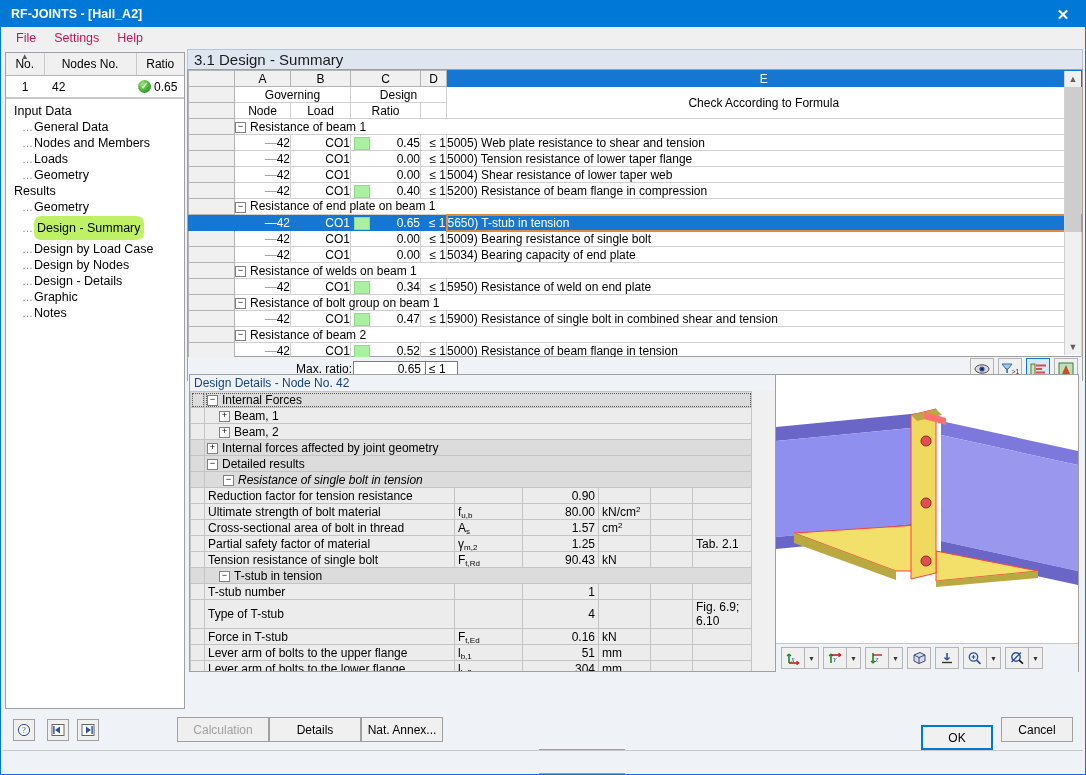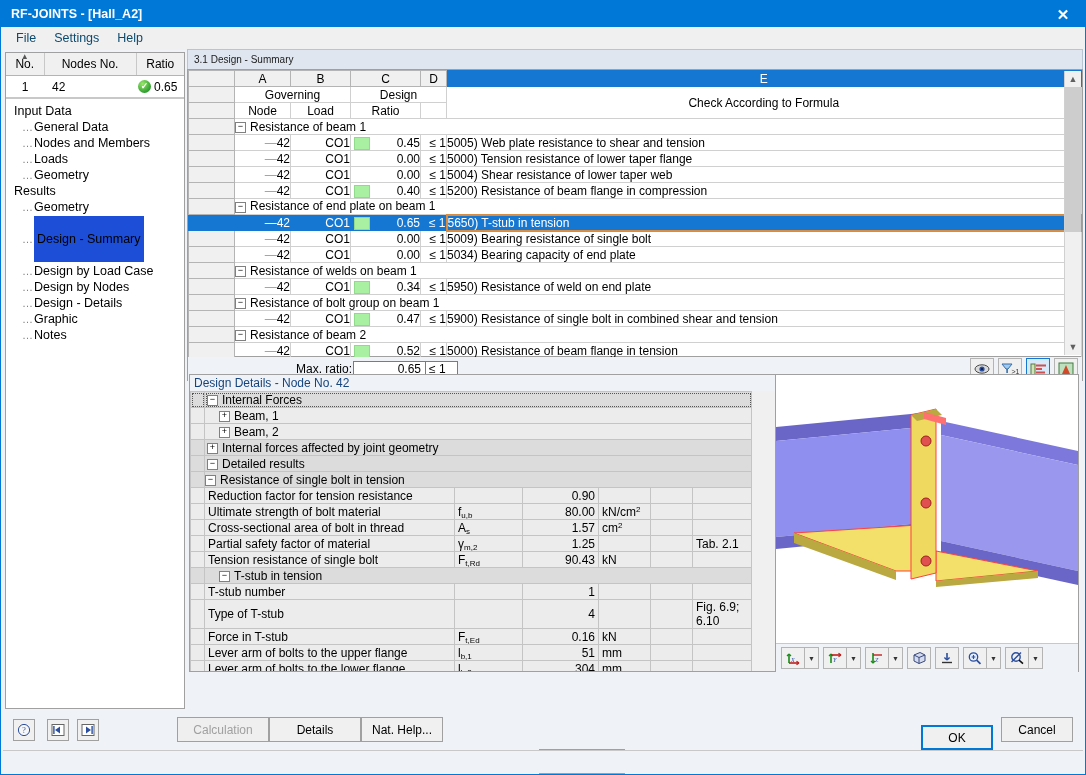--- a/index.html
+++ b/index.html
@@ -13,21 +13,21 @@
   }
   .app{position:relative;width:1086px;height:775px;background:#eff3f7;border:1px solid #0078d7;box-sizing:border-box;}
 
   
   .titlebar{height:26px;background:#0078d7;color:#fff;display:flex;align-items:center;padding-left:10px;font-size:12.5px;font-weight:bold;}
   .titlebar .ttl{flex:1;}
   .closebtn{width:44px;height:26px;display:flex;align-items:center;justify-content:center;color:#fff;font-size:15px;line-height:1;}
 
   
   .menubar{height:22px;background:#f0f0f0;display:flex;align-items:center;padding-left:6px;border-bottom:1px solid #f0f0f0;}
-  .menubar .mi{padding:3px 9px;font-size:12.5px;color:#0c4a6e;}
+  .menubar .mi{padding:3px 9px;font-size:12.5px;color:#be185d;}
 
   
   .body{position:absolute;left:0;top:48px;width:1086px;height:663px;}
 
   
   .leftpane{position:absolute;left:4px;top:3px;width:180px;height:657px;background:#fff;border:1px solid #a0a0a0;box-sizing:border-box;display:flex;flex-direction:column;}
   .nodestable{border-bottom:1px solid #c8c8c8;}
   .nt-head{display:flex;height:22px;background:#f0f0f0;border-bottom:1px solid #b4b4b4;}
   .nt-head div{display:flex;align-items:center;justify-content:center;font-size:12px;border-right:1px solid #c8c8c8;position:relative;}
   .nt-head div:last-child{border-right:none;}
@@ -40,27 +40,27 @@
   .nt-row>div{display:flex;align-items:center;font-size:12px;height:21px;box-sizing:border-box;}
   .nt-row .c-nodes{padding-left:8px;}
   .nt-row .c-ratio{justify-content:flex-start;padding-left:2px;gap:3px;}
   .okicon{width:13px;height:13px;border-radius:50%;background:radial-gradient(circle at 35% 30%, #9ae86a, #2f9e2f 70%);display:inline-flex;align-items:center;justify-content:center;color:#fff;font-size:9px;font-weight:bold;line-height:1;}
   .nt-fill{flex:0 0 140px;background:#fff;border-bottom:1px solid #c8c8c8;}
 
   .tree{flex:1;padding:4px 0 0 6px;overflow:hidden;font-size:12.5px;}
   .tree .root{padding:1px 0 1px 2px;}
   .tree .child{padding:1px 0 1px 2px;margin-left:8px;position:relative;}
   .tree .child .dash{color:#808080;margin-right:2px;letter-spacing:-1px;font-size:11px;}
-  .tree .sel{background:#1d4ed8;display:inline-block;padding:16px 3px;}
+  .tree .sel{background:#bef264;display:inline-block;padding:5px 3px;border-radius:7px;}
   .tree .lbl{display:inline-block;}
 
   
   .rightpane{position:absolute;left:186px;top:0px;width:896px;height:660px;}
 
-  .sectiontitle{height:20px;background:#dfe6ef;border:1px solid #b8c4d2;border-bottom:none;box-sizing:border-box;display:flex;align-items:center;padding-left:6px;font-size:10px;color:#1b1b1b;}
+  .sectiontitle{height:20px;background:#dfe6ef;border:1px solid #b8c4d2;border-bottom:none;box-sizing:border-box;display:flex;align-items:center;padding-left:6px;font-size:15px;color:#1b1b1b;}
 
   .tablewrap{position:relative;background:#fff;border:1px solid #a0a0a0;box-sizing:border-box;height:288px;}
   table.grid{border-collapse:collapse;table-layout:fixed;width:100%;font-size:12px;}
   table.grid td,table.grid th{border:1px solid #d0d0d0;padding:0;height:16px;box-sizing:border-box;}
 
   .colhdr{background:#f0f0f0;text-align:center;font-weight:normal;height:14px;border:1px solid #b4b4b4 !important;}
   .colhdr.sel{background:#1577d2;color:#fff;border-color:#1577d2 !important;}
   .subhdr{background:#fff;text-align:center;font-weight:normal;border:1px solid #d0d0d0;}
   .rowhdr{background:#f0f0f0;border:1px solid #b4b4b4 !important;}
 
@@ -421,21 +421,21 @@
               <tr class="sect">
                 <td></td>
                 <td colspan="6" style="padding-left:2px;"><span class="expander">+</span><span>Internal forces affected by joint geometry</span></td>
               </tr>
               <tr class="sect">
                 <td></td>
                 <td colspan="6" style="padding-left:2px;"><span class="expander">−</span><span>Detailed results</span></td>
               </tr>
               <tr class="sect">
                 <td></td>
-                <td colspan="6" style="padding-left:0;"><span class="expander">−</span><span>Resistance of single bolt in tension</span></td>
+                <td colspan="6" style="padding-left:18px;font-style:italic;"><span class="expander">−</span><span>Resistance of single bolt in tension</span></td>
               </tr>
 
               <tr>
                 <td></td>
                 <td class="dd-ind3">Reduction factor for tension resistance</td>
                 <td></td>
                 <td class="dd-num">0.90</td>
                 <td></td>
                 <td></td>
                 <td></td>
@@ -660,21 +660,21 @@
       <div class="sqbtn" style="left:76px;">
         <svg width="14" height="14" viewBox="0 0 14 14">
             <rect x="1" y="1.5" width="12" height="11" fill="#fff" stroke="#666"></rect>
             <polygon points="5,3.5 10,7 5,10.5" fill="#2b4f9e"></polygon>
             <rect x="10.4" y="3" width="1.4" height="8" fill="#2b4f9e"></rect>
           </svg>
       </div>
 
       <div class="wbtn disabled" style="left:176px;width:92px;">Calculation</div>
       <div class="wbtn" style="left:268px;width:92px;">Details</div>
-      <div class="wbtn" style="left:360px;width:82px;">Nat. Help...</div>
+      <div class="wbtn" style="left:360px;width:82px;">Nat. Annex...</div>
       <div class="wbtn" style="left:538px;width:86px;margin-top:32px;">Graphics</div>
 
       <div class="wbtn primary" style="left:920px;width:72px;margin-top:8px;">OK</div>
       <div class="wbtn" style="left:1000px;width:72px;">Cancel</div>
     </div>
     <div class="statusbar"></div>
   </div>
 
 </div>
 

